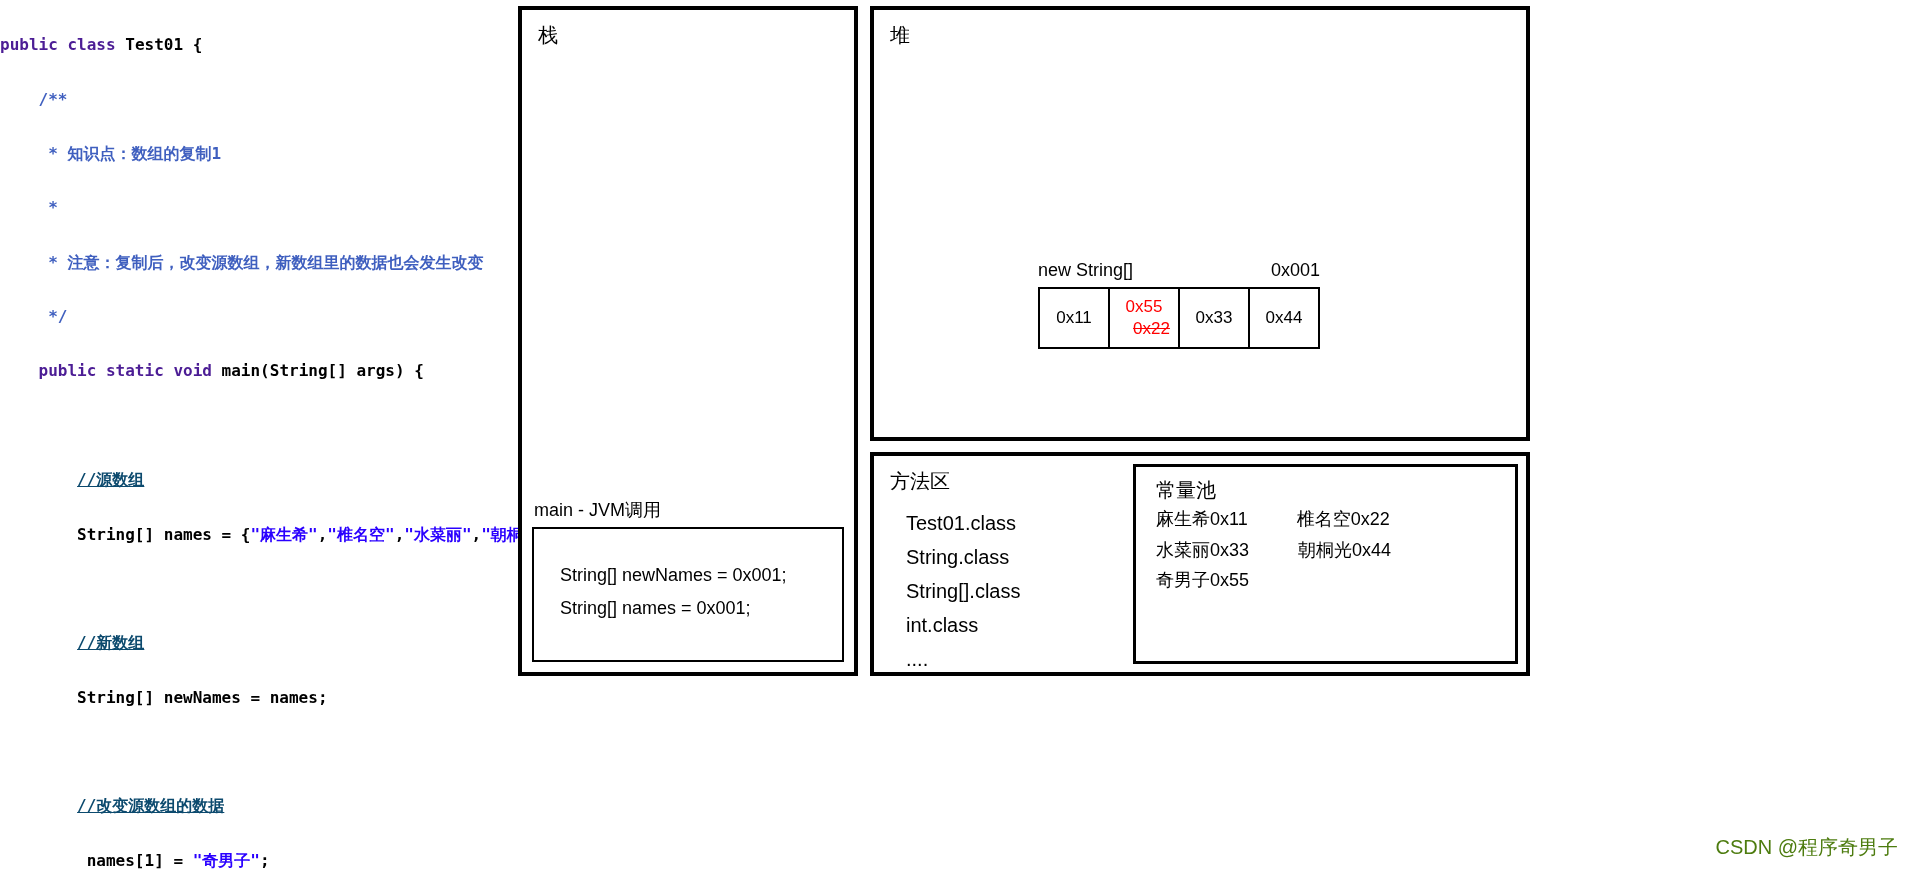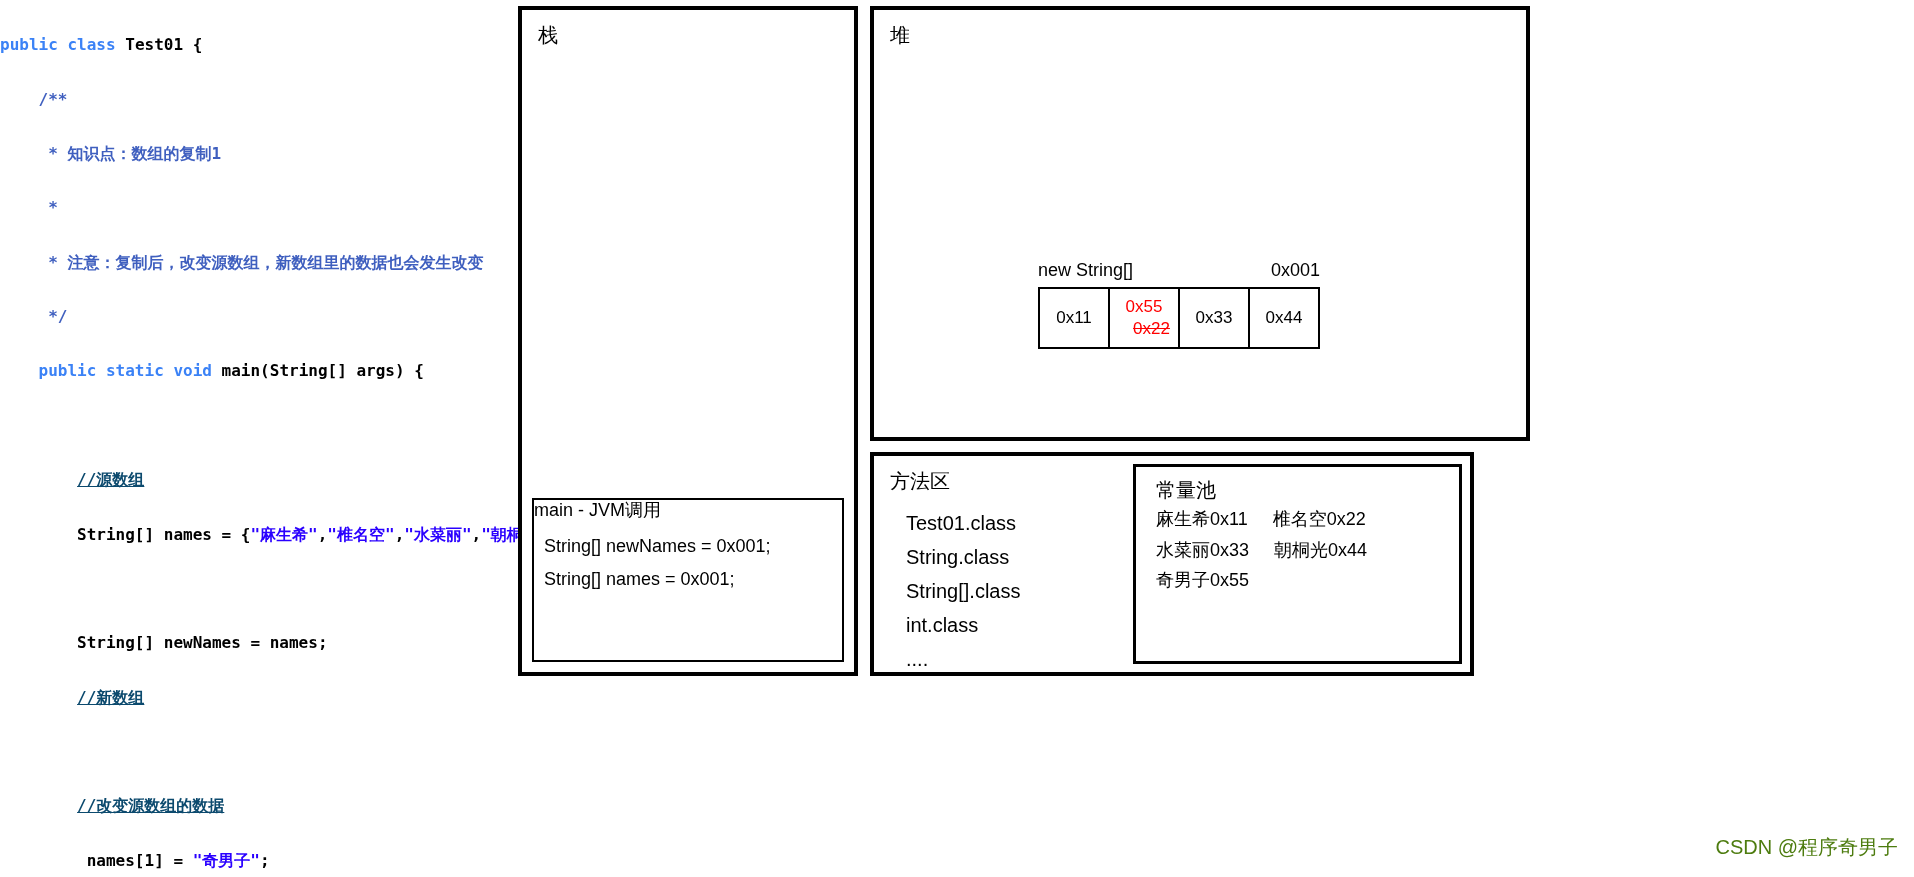--- a/index.html
+++ b/index.html
@@ -16,21 +16,21 @@
   
   .code {
     position: absolute;
     left: 0;
     top: 4px;
     width: 600px;
     line-height: 1.7;
     white-space: pre;
     font-weight: bold;
   }
-  .kw   { color: #3b82f6; font-weight: bold; }   
+  .kw   { color: #4c1d95; font-weight: bold; }   
   .ident{ color: #000; }
   .comment-block { color: #3f5fbf; }             
   .comment-line  { color: #0c4a6e; text-decoration: underline; }             
   .str  { color: #2a00ff; }                      
   .punc { color: #000; }
   .code div { white-space: pre; }
 
   
   .panel {
     position: absolute;
@@ -43,21 +43,22 @@
     padding: 12px 16px 0 16px;
     font-weight: normal;
   }
 
   
   .stack-panel { left: 518px; top: 6px; width: 340px; height: 670px; }
   .main-frame {
     position: absolute;
     left: 10px; right: 10px; bottom: 10px;
     border: 2px solid #000;
-    height: 164px;
+    height: 135px;
+    padding-left: 16px;
   }
   .main-label {
     position: absolute;
     left: 12px;
     bottom: 150px;
     font-family: "Microsoft YaHei", sans-serif;
     font-size: 18px;
   }
   .main-frame .line {
     padding: 6px 10px;
@@ -93,21 +94,21 @@
     font-family: "Microsoft YaHei", sans-serif;
     font-size: 17px;
   }
   .arr-table td.mod {
     line-height: 1.3;
   }
   .arr-new { color: #ff0000; }
   .arr-old { color: #ff0000; text-decoration: line-through; padding-left: 15px; }
 
   
-  .method-panel { left: 870px; top: 452px; width: 604px; height: 224px; }
+  .method-panel { left: 870px; top: 452px; width: 660px; height: 224px; }
   .method-list {
     position: absolute;
     left: 32px; top: 50px;
     font-family: "Microsoft YaHei", sans-serif;
     font-size: 20px;
     line-height: 1.7;
   }
 
   
   .const-box {
@@ -116,21 +117,21 @@
     left: 259px; top: 8px; right: 8px; bottom: 8px;
     padding: 10px 20px;
     font-family: "Microsoft YaHei", sans-serif;
   }
   .const-title { font-size: 20px; }
   .const-items {
     font-size: 18px;
     line-height: 1.7;
   }
   .const-row { white-space: nowrap; }
-  .const-row span + span { margin-left: 20px; }
+  .const-row span + span { margin-left: 44px; }
 
   
   .watermark {
     position: absolute;
     right: 16px;
     bottom: 16px;
     color: #4d7c0f;
     font-family: "Microsoft YaHei", sans-serif;
     font-size: 20px;
   }
@@ -143,22 +144,22 @@
 <div>    <span class="comment-block">/**</span></div>
 <div>    <span class="comment-block"> * 知识点：数组的复制1</span></div>
 <div>    <span class="comment-block"> *</span></div>
 <div>    <span class="comment-block"> * 注意：复制后，改变源数组，新数组里的数据也会发生改变</span></div>
 <div>    <span class="comment-block"> */</span></div>
 <div>    <span class="kw">public</span> <span class="kw">static</span> <span class="kw">void</span> <span class="ident">main</span><span class="punc">(String[] args) {</span></div>
 <div> </div>
 <div>        <span class="comment-line">//源数组</span></div>
 <div>        <span class="ident">String[] names = {</span><span class="str">"麻生希"</span><span class="punc">,</span><span class="str">"椎名空"</span><span class="punc">,</span><span class="str">"水菜丽"</span><span class="punc">,</span><span class="str">"朝桐光"</span><span class="punc">};</span></div>
 <div> </div>
+<div>        <span class="comment-line">//新数组</span></div>
 <div>        <span class="ident">String[] newNames = names;</span></div>
-<div>        <span class="comment-line">//新数组</span></div>
 <div> </div>
 <div>        <span class="comment-line">//改变源数组的数据</span></div>
 <div>        <span class="ident"> names[1] = </span><span class="str">"奇男子"</span><span class="punc">;</span></div>
 
 
 
 
 
 
 

